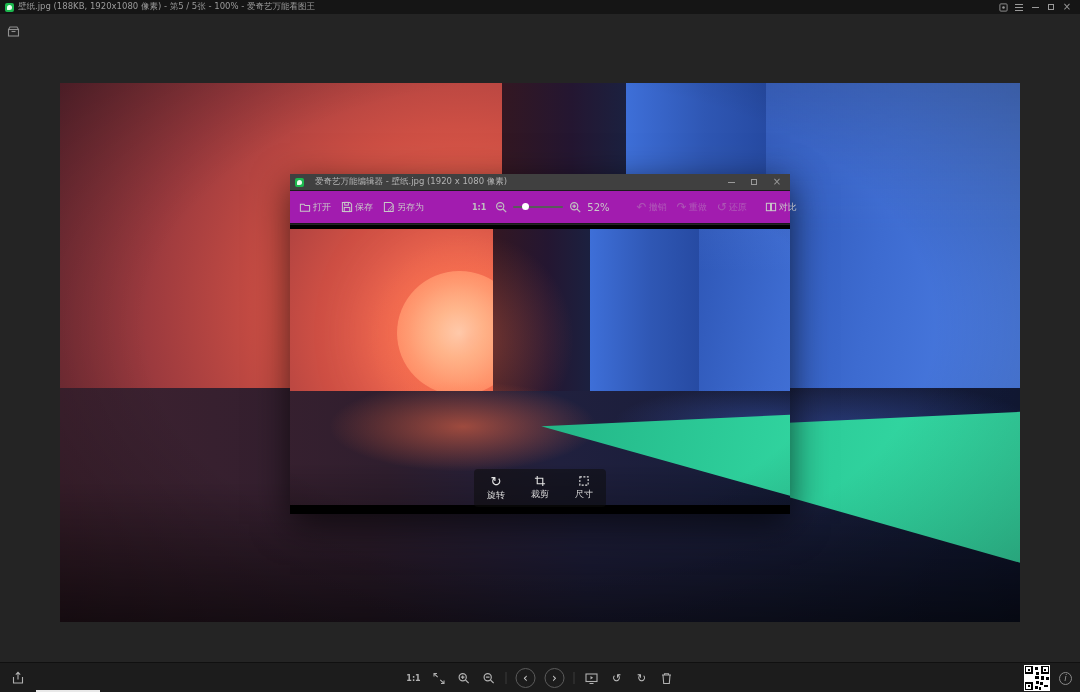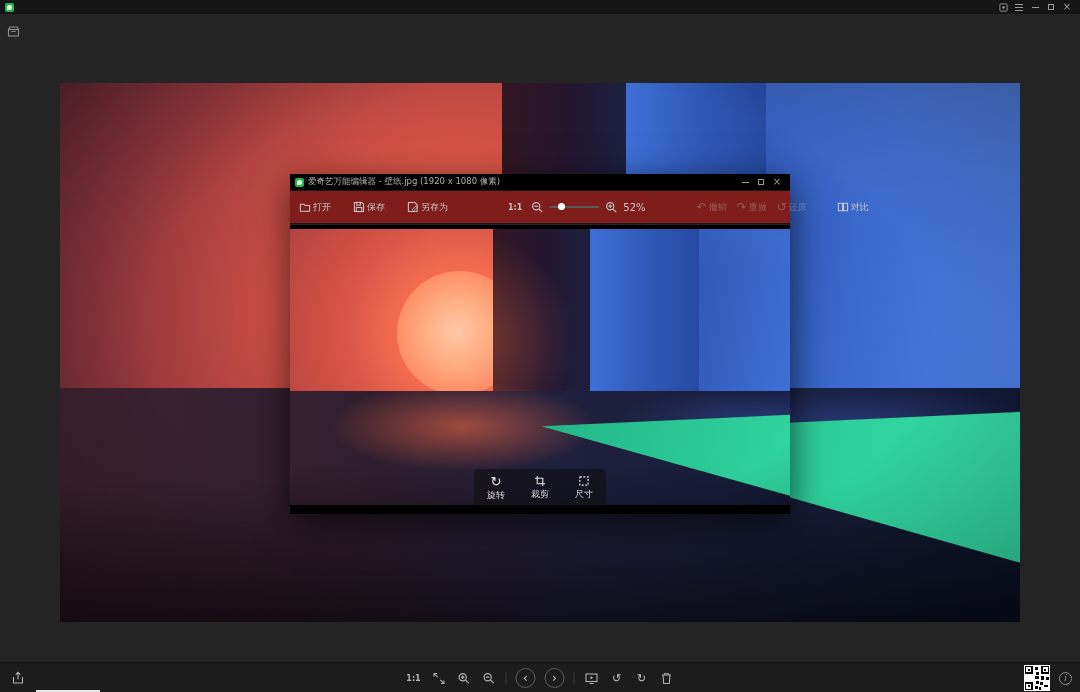--- a/index.html
+++ b/index.html
@@ -55,24 +55,24 @@
     background:radial-gradient(ellipse at center, rgba(70,110,230,.35), rgba(70,110,230,0) 70%); }
   .green-wedge { left:0; top:0; width:100%; height:100%;
     background:linear-gradient(100deg,#11825f 0%,#1da87c 40%,#2ecf9b 80%,#38e2aa 100%);
     clip-path:polygon(52.5% 65%, 100% 61%, 100% 89%); }
   .vignette { left:0; top:0; width:100%; height:100%;
     background:radial-gradient(ellipse at 50% 45%, rgba(0,0,0,0) 58%, rgba(0,0,0,.35) 100%); }
 
   
   .editor { position:absolute; left:290px; top:174px; width:500px; height:340px; background:#242424;
     box-shadow:0 10px 34px rgba(0,0,0,.65); z-index:20; }
-  .editor-titlebar { height:16px; background:#000000; display:flex; align-items:center; padding:0 5px; }
+  .editor-titlebar { height:16px; background:#404040; display:flex; align-items:center; padding:0 5px;gap:7px; }
   .editor-titlebar .title { font-size:8.5px; color:#b3b3b3; white-space:nowrap; }
-  .editor-toolbar { height:34px; background:#7f1d1d; border-top:1px solid #1b1b1b;
-    border-bottom:1px solid #191919; display:flex; align-items:center; padding:0 6px; gap:16px; }
+  .editor-toolbar { height:34px; background:#a21caf; border-top:1px solid #1b1b1b;
+    border-bottom:1px solid #191919; display:flex; align-items:center; padding:0 6px; gap:4px; }
   .tool-btn { display:flex; align-items:center; gap:2px; color:#c8c8c8; font-size:9px;
     padding:2px 3px; white-space:nowrap; }
   .tool-btn.disabled { opacity:.35; }
   .one-one { font-size:8px; font-weight:bold; color:#c0c0c0; border:1px solid transparent; padding:1px 2px; }
   .zoom-slider { width:50px; height:12px; position:relative; }
   .zoom-slider .track { position:absolute; left:0; right:0; top:5px; height:2px; background:#5a5a5a; border-radius:1px; }
   .zoom-slider .thumb { position:absolute; left:18%; top:2px; width:7px; height:7px; border-radius:50%; background:#fff; }
   .zoom-pct { font-size:10px; color:#c8c8c8; }
   .vsep { width:1px; height:14px; background:#454545; margin:0 3px; }
   .grp-zoom { margin-left:38px; display:flex; align-items:center; gap:4px; }
@@ -109,20 +109,21 @@
 
   svg.ic { display:block; }
 </style>
 </head>
 <body>
 
 <div id="app">
 
   <div class="titlebar">
     <span class="app-ico"></span>
+    <span class="title">壁纸.jpg (188KB, 1920x1080 像素) - 第5 / 5张 - 100% - 爱奇艺万能看图王</span>
     <span class="spacer"></span>
     <span class="tb-btn">
       <svg class="ic" width="9" height="9" viewBox="0 0 10 10">
           <rect x="1" y="1" width="8" height="8" rx="1" fill="none" stroke="#9a9a9a"></rect>
           <circle cx="5" cy="5" r="1.4" fill="#9a9a9a"></circle>
         </svg>
     </span>
     <span class="tb-btn">
       <span class="menu-lines">
           <i></i>

